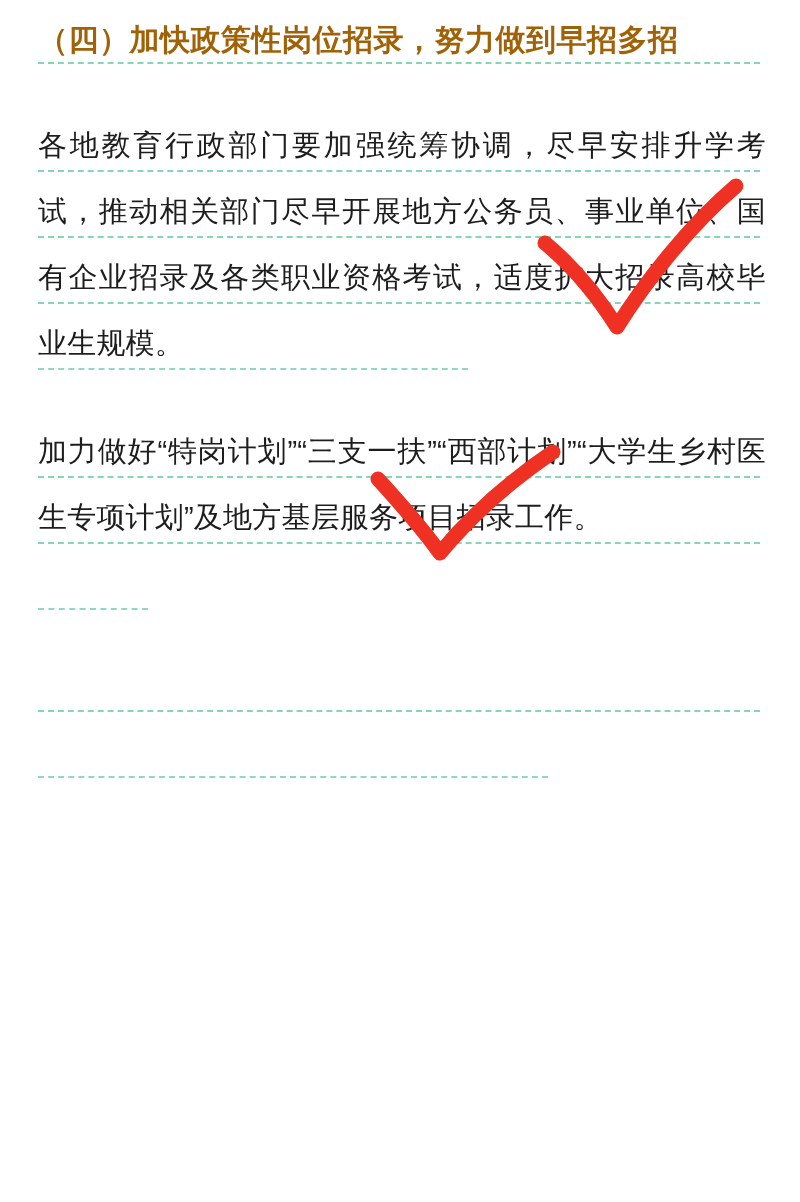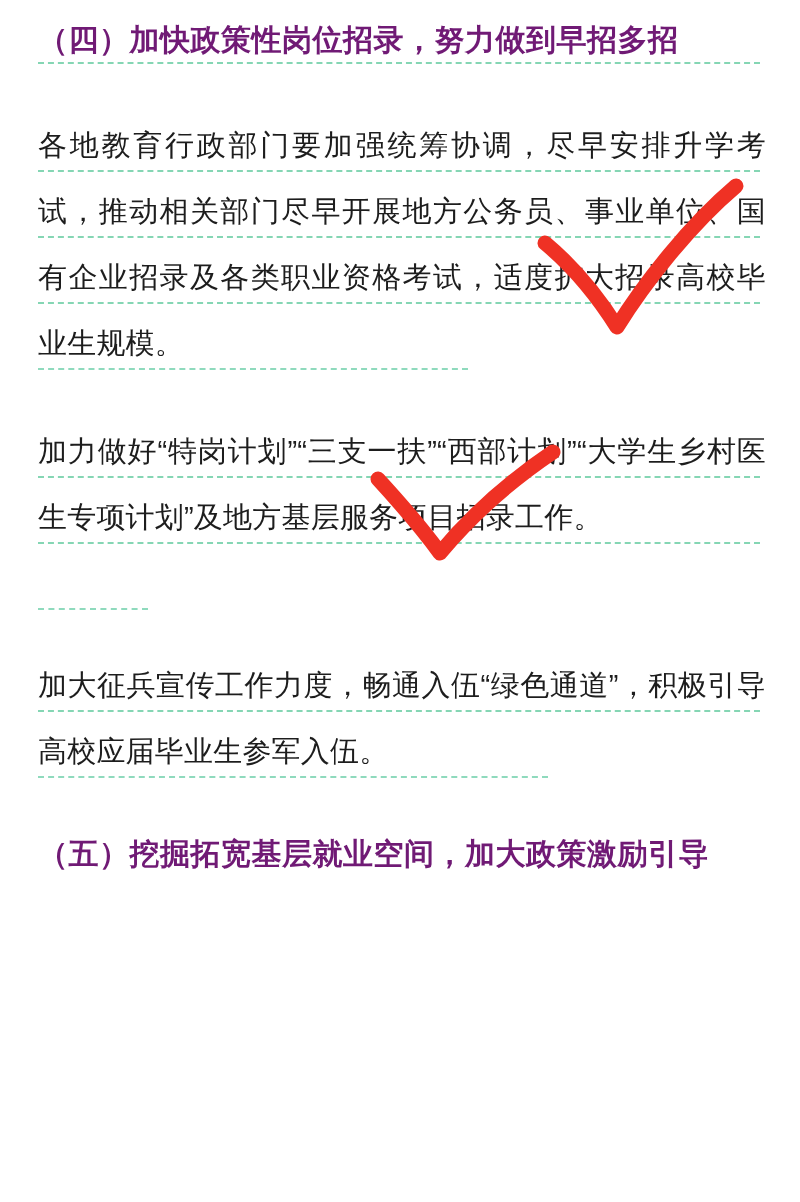--- a/index.html
+++ b/index.html
@@ -19,21 +19,21 @@
     position: absolute;
     left: 38px;
     top: 0;
     width: 728px;
     height: 1202px;
     box-sizing: border-box;
   }
   .heading {
     font-size: 30px;
     font-weight: bold;
-    color: #701a75;
+    color: #a16207;
     letter-spacing: 0.5px;
     line-height: 1.35;
     white-space: nowrap;
   }
   .para {
     font-size: 29px;
     color: #1d1d1d;
     line-height: 66px;
     letter-spacing: 0.2px;
     text-align: justify;
@@ -86,23 +86,21 @@
   </div>
 
   <div class="content">
 
     <div class="blk heading" style="top:20px;">（四）加快政策性岗位招录，努力做到早招多招</div>
 
     <div class="blk para" style="top:112px;">各地教育行政部门要加强统筹协调，尽早安排升学考试，推动相关部门尽早开展地方公务员、事业单位、国有企业招录及各类职业资格考试，适度扩大招录高校毕业生规模。</div>
 
     <div class="blk para" style="top:418px;">加力做好“特岗计划”“三支一扶”“西部计划”“大学生乡村医生专项计划”及地方基层服务项目招录工作。</div>
 
-    <div class="blk para" style="top:652px;">加大征兵宣传工作力度，畅通入伍“绿色通道”，积极引导高校应届毕业生参军入伍。</div>
 
-    <div class="blk heading" style="top:834px;">（五）挖掘拓宽基层就业空间，加大政策激励引导</div>
 
 
   </div>
 
   <svg class="marks" viewBox="0 0 800 1202" xmlns="http://www.w3.org/2000/svg">
     <path d="M545 243 C575 268, 600 300, 617 327 C645 282, 690 225, 736 186" fill="none" stroke="#ef3124" stroke-width="15" stroke-linecap="round" stroke-linejoin="round"></path>
     <path d="M378 479 C400 503, 424 531, 440 553 C470 517, 510 481, 553 452" fill="none" stroke="#ef3124" stroke-width="15" stroke-linecap="round" stroke-linejoin="round"></path>
   </svg>
 
 </div>

